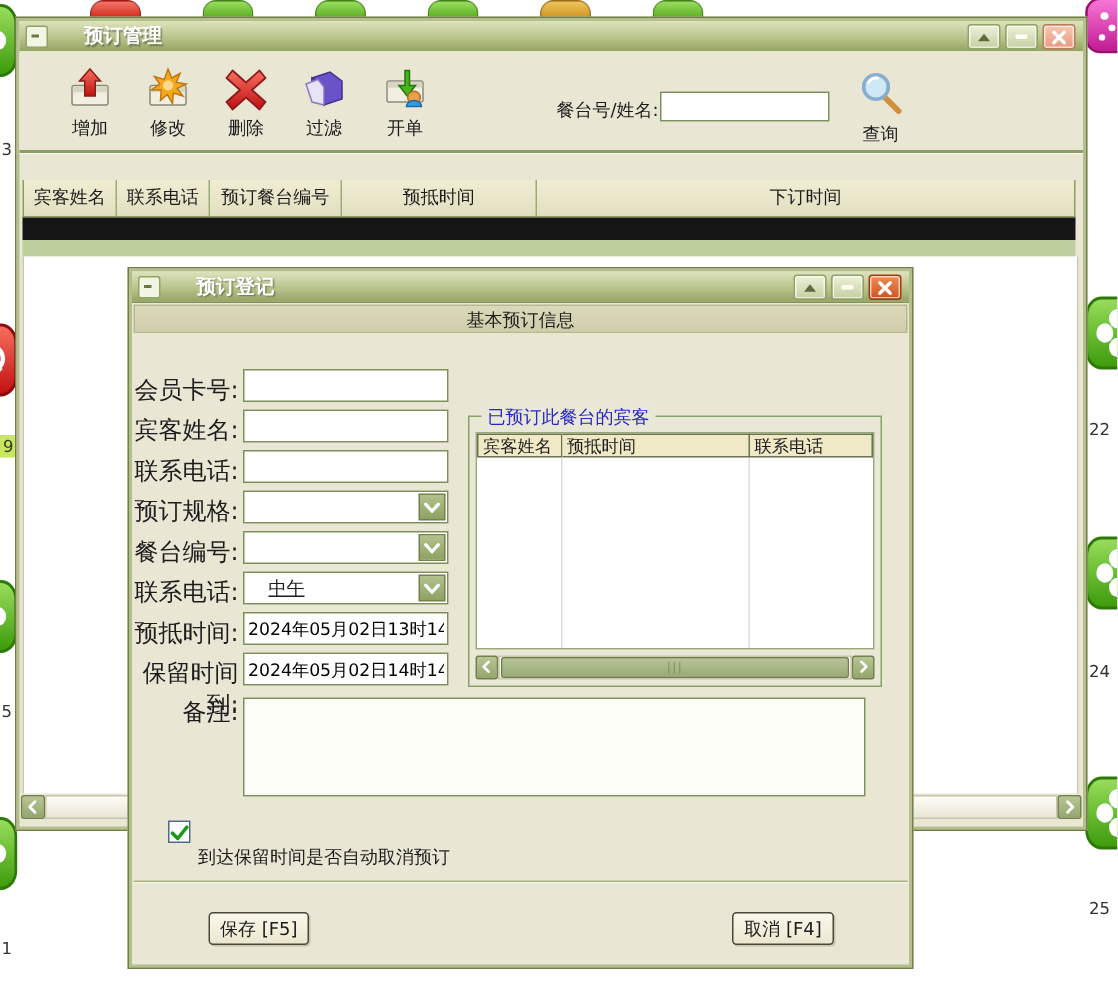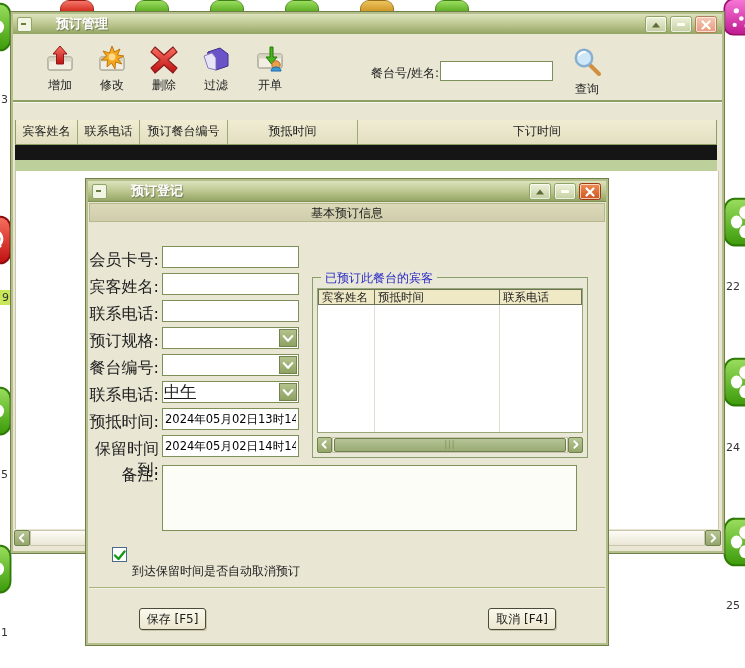--- a/index.html
+++ b/index.html
@@ -55,21 +55,21 @@
   .htrack{flex:1;height:16px;background:linear-gradient(180deg,#fdfcf6,#eae6d6);border:1px solid #c9c5ae;box-sizing:border-box;}
   .hthumb{height:14px;background:linear-gradient(180deg,#b7c497,#99ab74);border:1px solid #6f7f4c;border-radius:2px;
           display:flex;align-items:center;justify-content:center;color:#7e905a;font-size:8px;letter-spacing:1px;box-sizing:border-box;}
   
   .section-hd{position:absolute;left:3px;right:3px;height:19px;line-height:19px;text-align:center;
               background:linear-gradient(180deg,#dbd9b7,#cfcdab);border:1px solid #b6b88e;box-sizing:border-box;}
   .flabel{position:absolute;width:73px;text-align:right;font-size:16px;color:#1c1c1c;left:0;}
   .tin{position:absolute;left:76px;width:137px;height:22px;border:1px solid #7e905a;background:#fff;
        font:11.5px "DejaVu Sans",sans-serif;padding:1px 2px;box-sizing:border-box;}
   .sel{position:absolute;left:76px;width:137px;height:22px;border:1px solid #7e905a;background:#fff;box-sizing:border-box;}
-  .sel .sv{display:block;line-height:20px;padding-left:1px;font-size:16px;text-decoration:underline;}
+  .sel .sv{display:block;line-height:20px;padding-left:16px;font-size:12px;text-decoration:underline;}
   .sel .sbtn{position:absolute;right:1px;top:1px;bottom:1px;width:18px;
              background:linear-gradient(180deg,#b3c28c,#8ea263);border:1px solid #72824a;box-sizing:border-box;
              display:flex;align-items:center;justify-content:center;}
   .remark{position:absolute;left:76px;width:415px;height:66px;border:1px solid #7e905a;background:#fdfdf8;
           font:12px "DejaVu Sans",sans-serif;resize:none;box-sizing:border-box;}
   .gfield{position:absolute;border:1px solid #8aa06a;background:#e9e7d5;}
   .glegend{position:absolute;top:-8px;left:8px;background:#e9e7d5;padding:0 4px;color:#2727c8;font-size:12px;}
   .gtable{position:absolute;left:4px;right:4px;top:10px;bottom:24px;border:1px solid #9aa878;background:#fff;}
   .ghead{display:flex;height:16px;}
   .ghcell{background:#efe9c6;border:1px solid #6a7258;border-left:none;box-sizing:border-box;font-size:11.5px;

